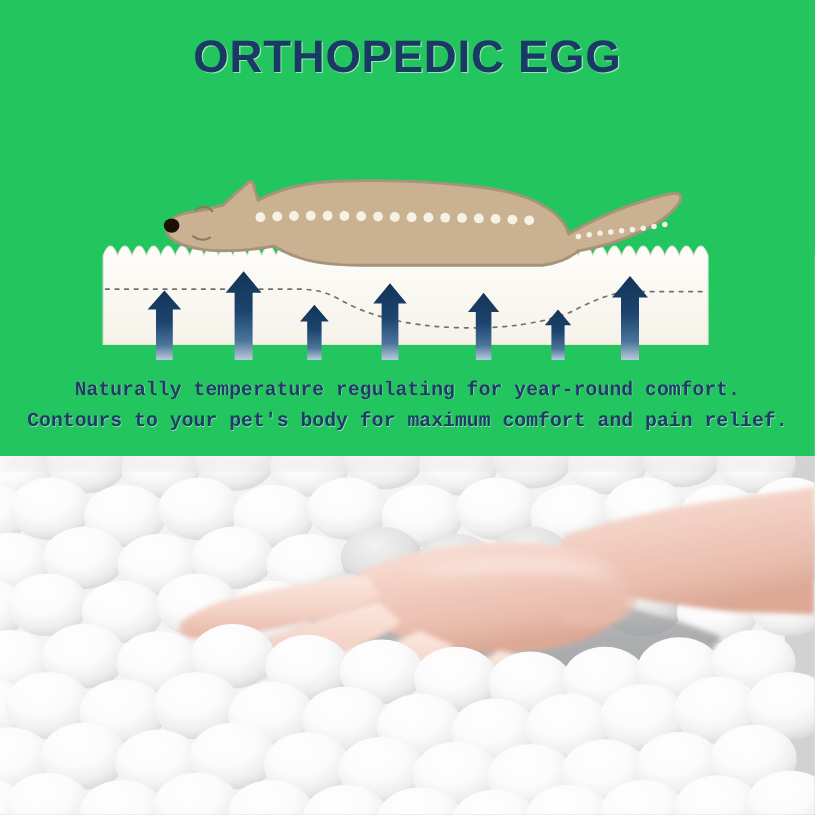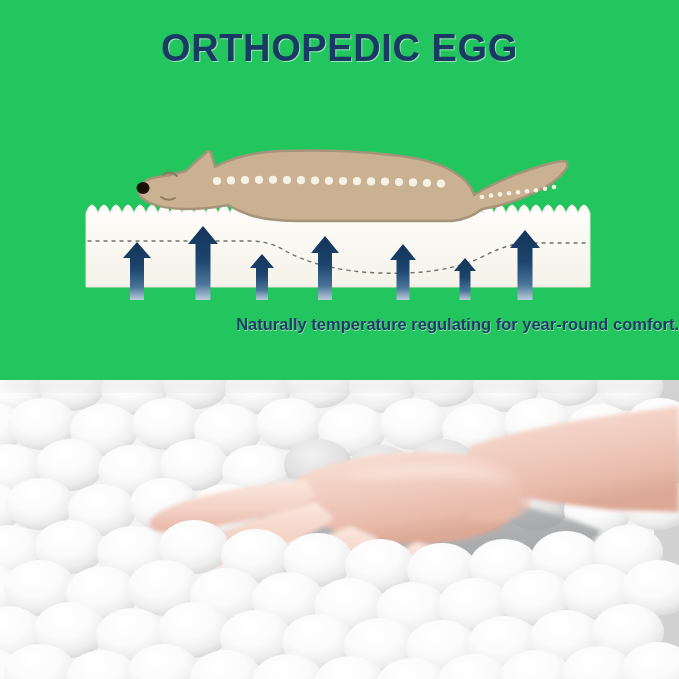--- a/index.html
+++ b/index.html
@@ -36,21 +36,22 @@
     text-shadow:1px 1px 0 rgba(255,255,255,.55);
   }
 
   #illustration{
     position:absolute;left:0;top:125px;width:679px;height:190px;
   }
   #illustration svg{display:block;width:679px;height:190px;}
 
   #caption-block{
     position:absolute;left:0;top:312px;width:679px;
-    text-align:right;
+    text-align:center;
+    font-family:Liberation Mono, monospace;
   }
   .caption-line{
     display:block;
     color:#1d3c66;
     font-size:16.5px;
     font-weight:600;
     line-height:1.55;
     text-shadow:0.5px 0.5px 0 rgba(255,255,255,.5);
   }
 
@@ -197,20 +198,21 @@
             <circle cx="536" cy="65.2" r="2.3"></circle>
               <circle cx="545" cy="63.8" r="2.3"></circle>
             <circle cx="554" cy="62" r="2.3"></circle>
           </g>
         </g>
       </svg>
     </div>
 
     <div id="caption-block">
       <span class="caption-line">Naturally temperature regulating for year-round comfort.</span>
+      <span class="caption-line">Contours to your pet's body for maximum comfort and pain relief.</span>
     </div>
   </div>
 
   <div id="photo-panel">
     <svg viewBox="0 0 679 299" xmlns="http://www.w3.org/2000/svg">
       <defs>
 
         <radialGradient id="peakG" cx="40%" cy="28%" r="72%">
           <stop offset="0%" stop-color="#ffffff"></stop>
           <stop offset="52%" stop-color="#fbfbfb"></stop>

